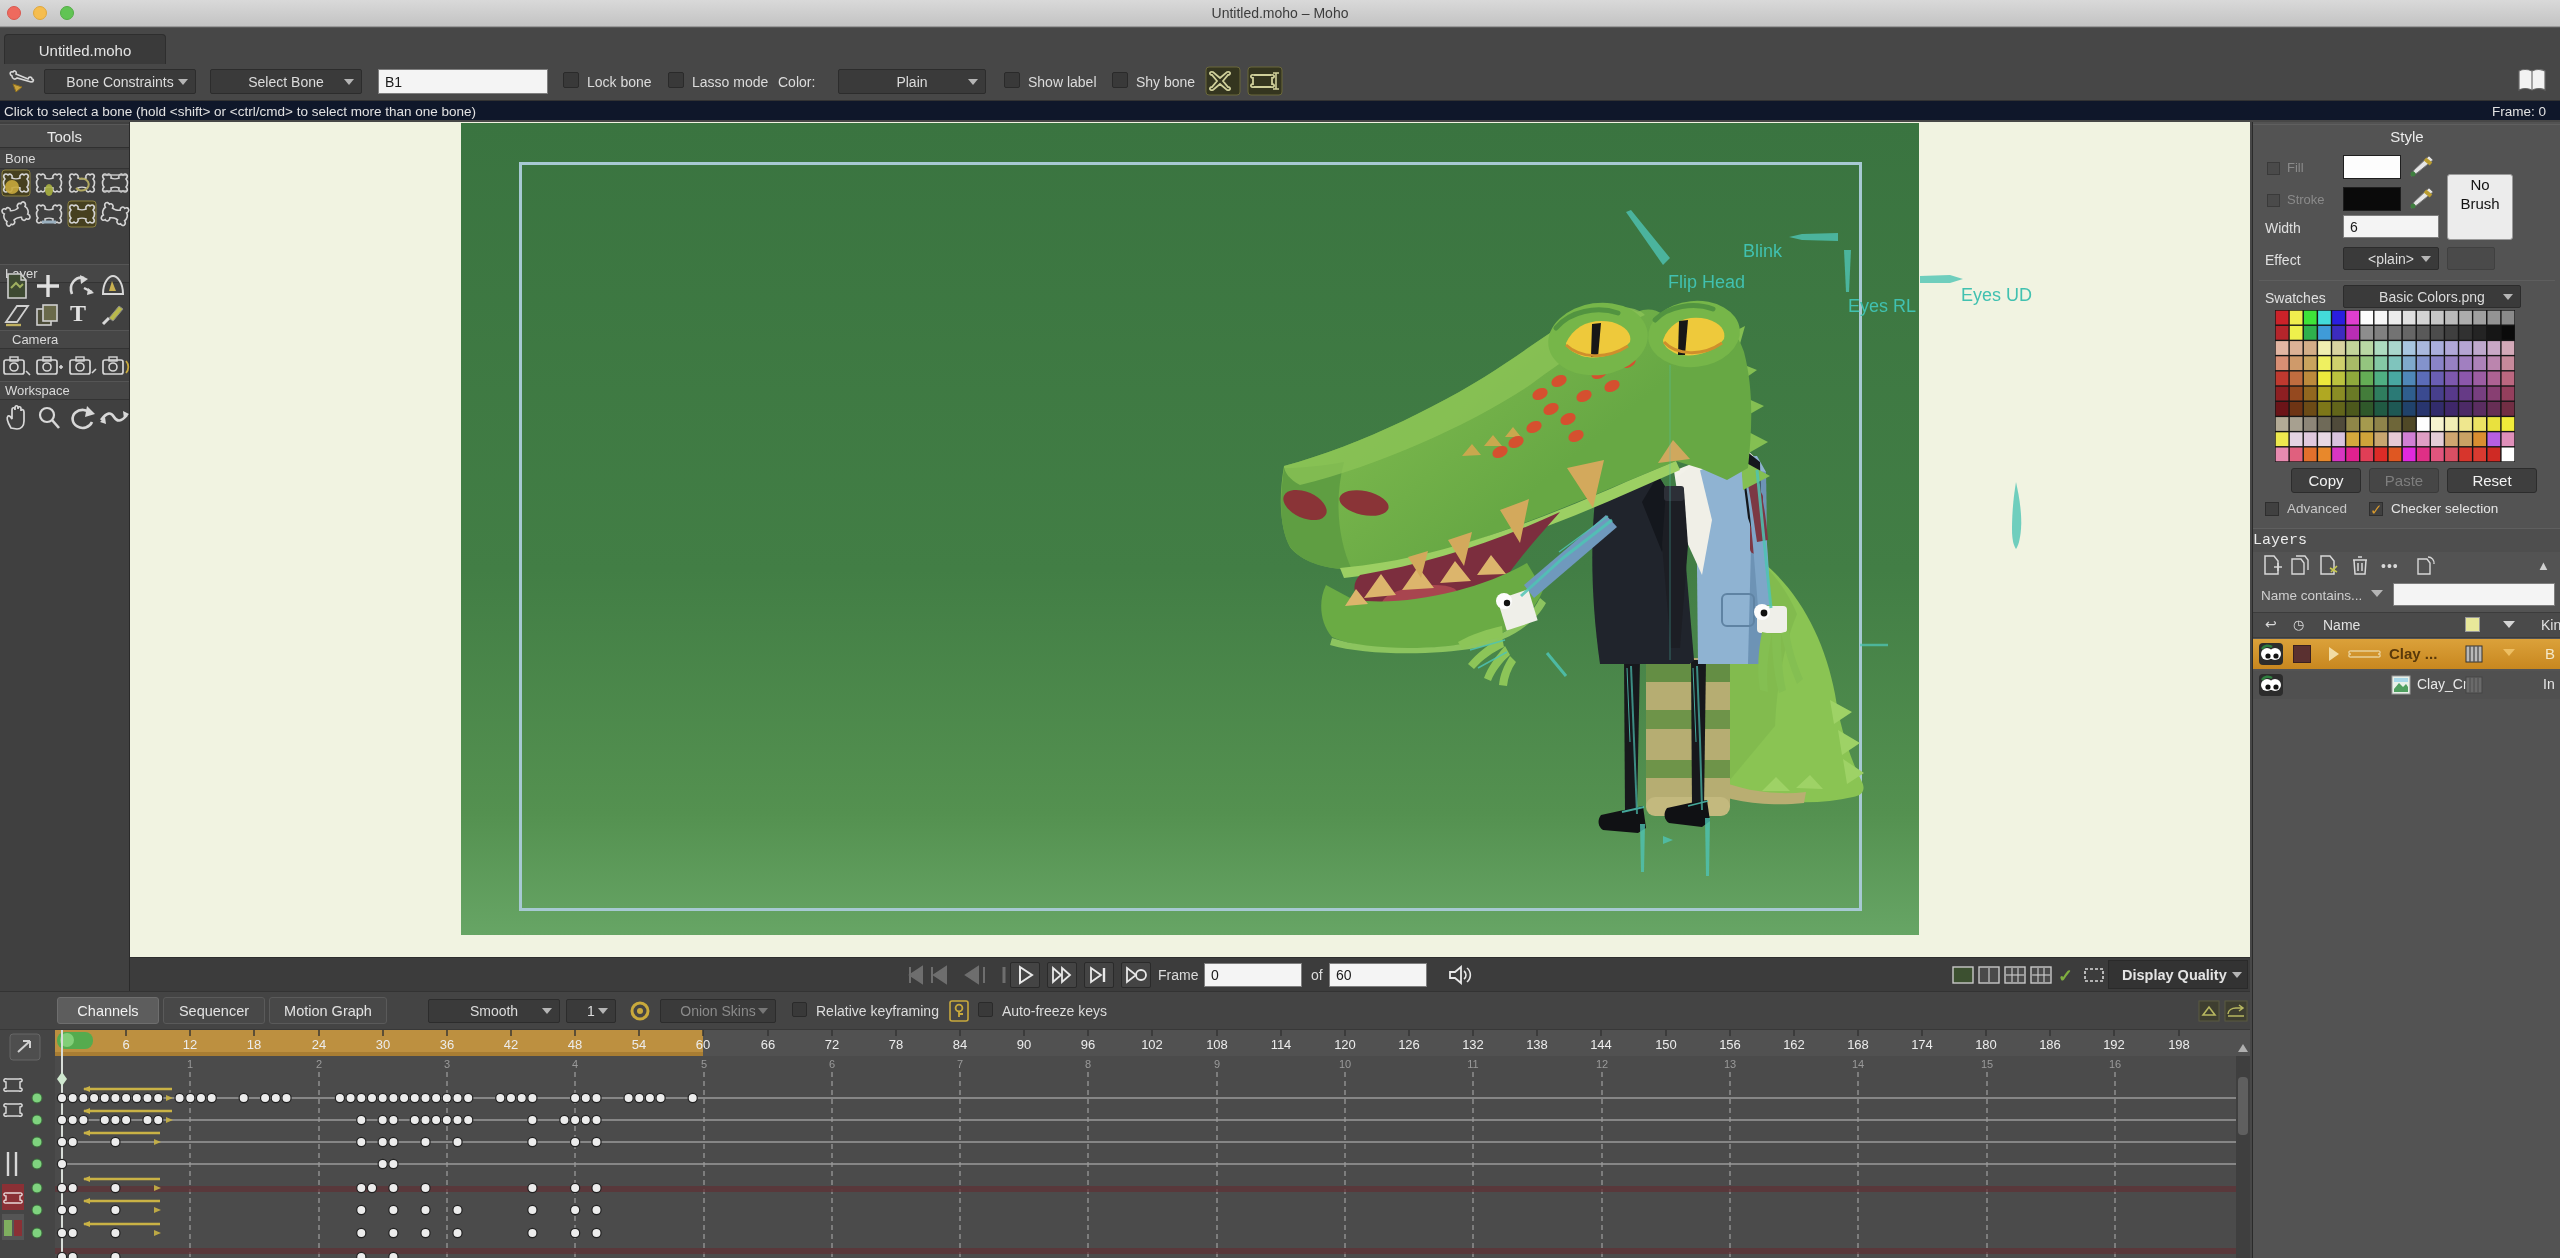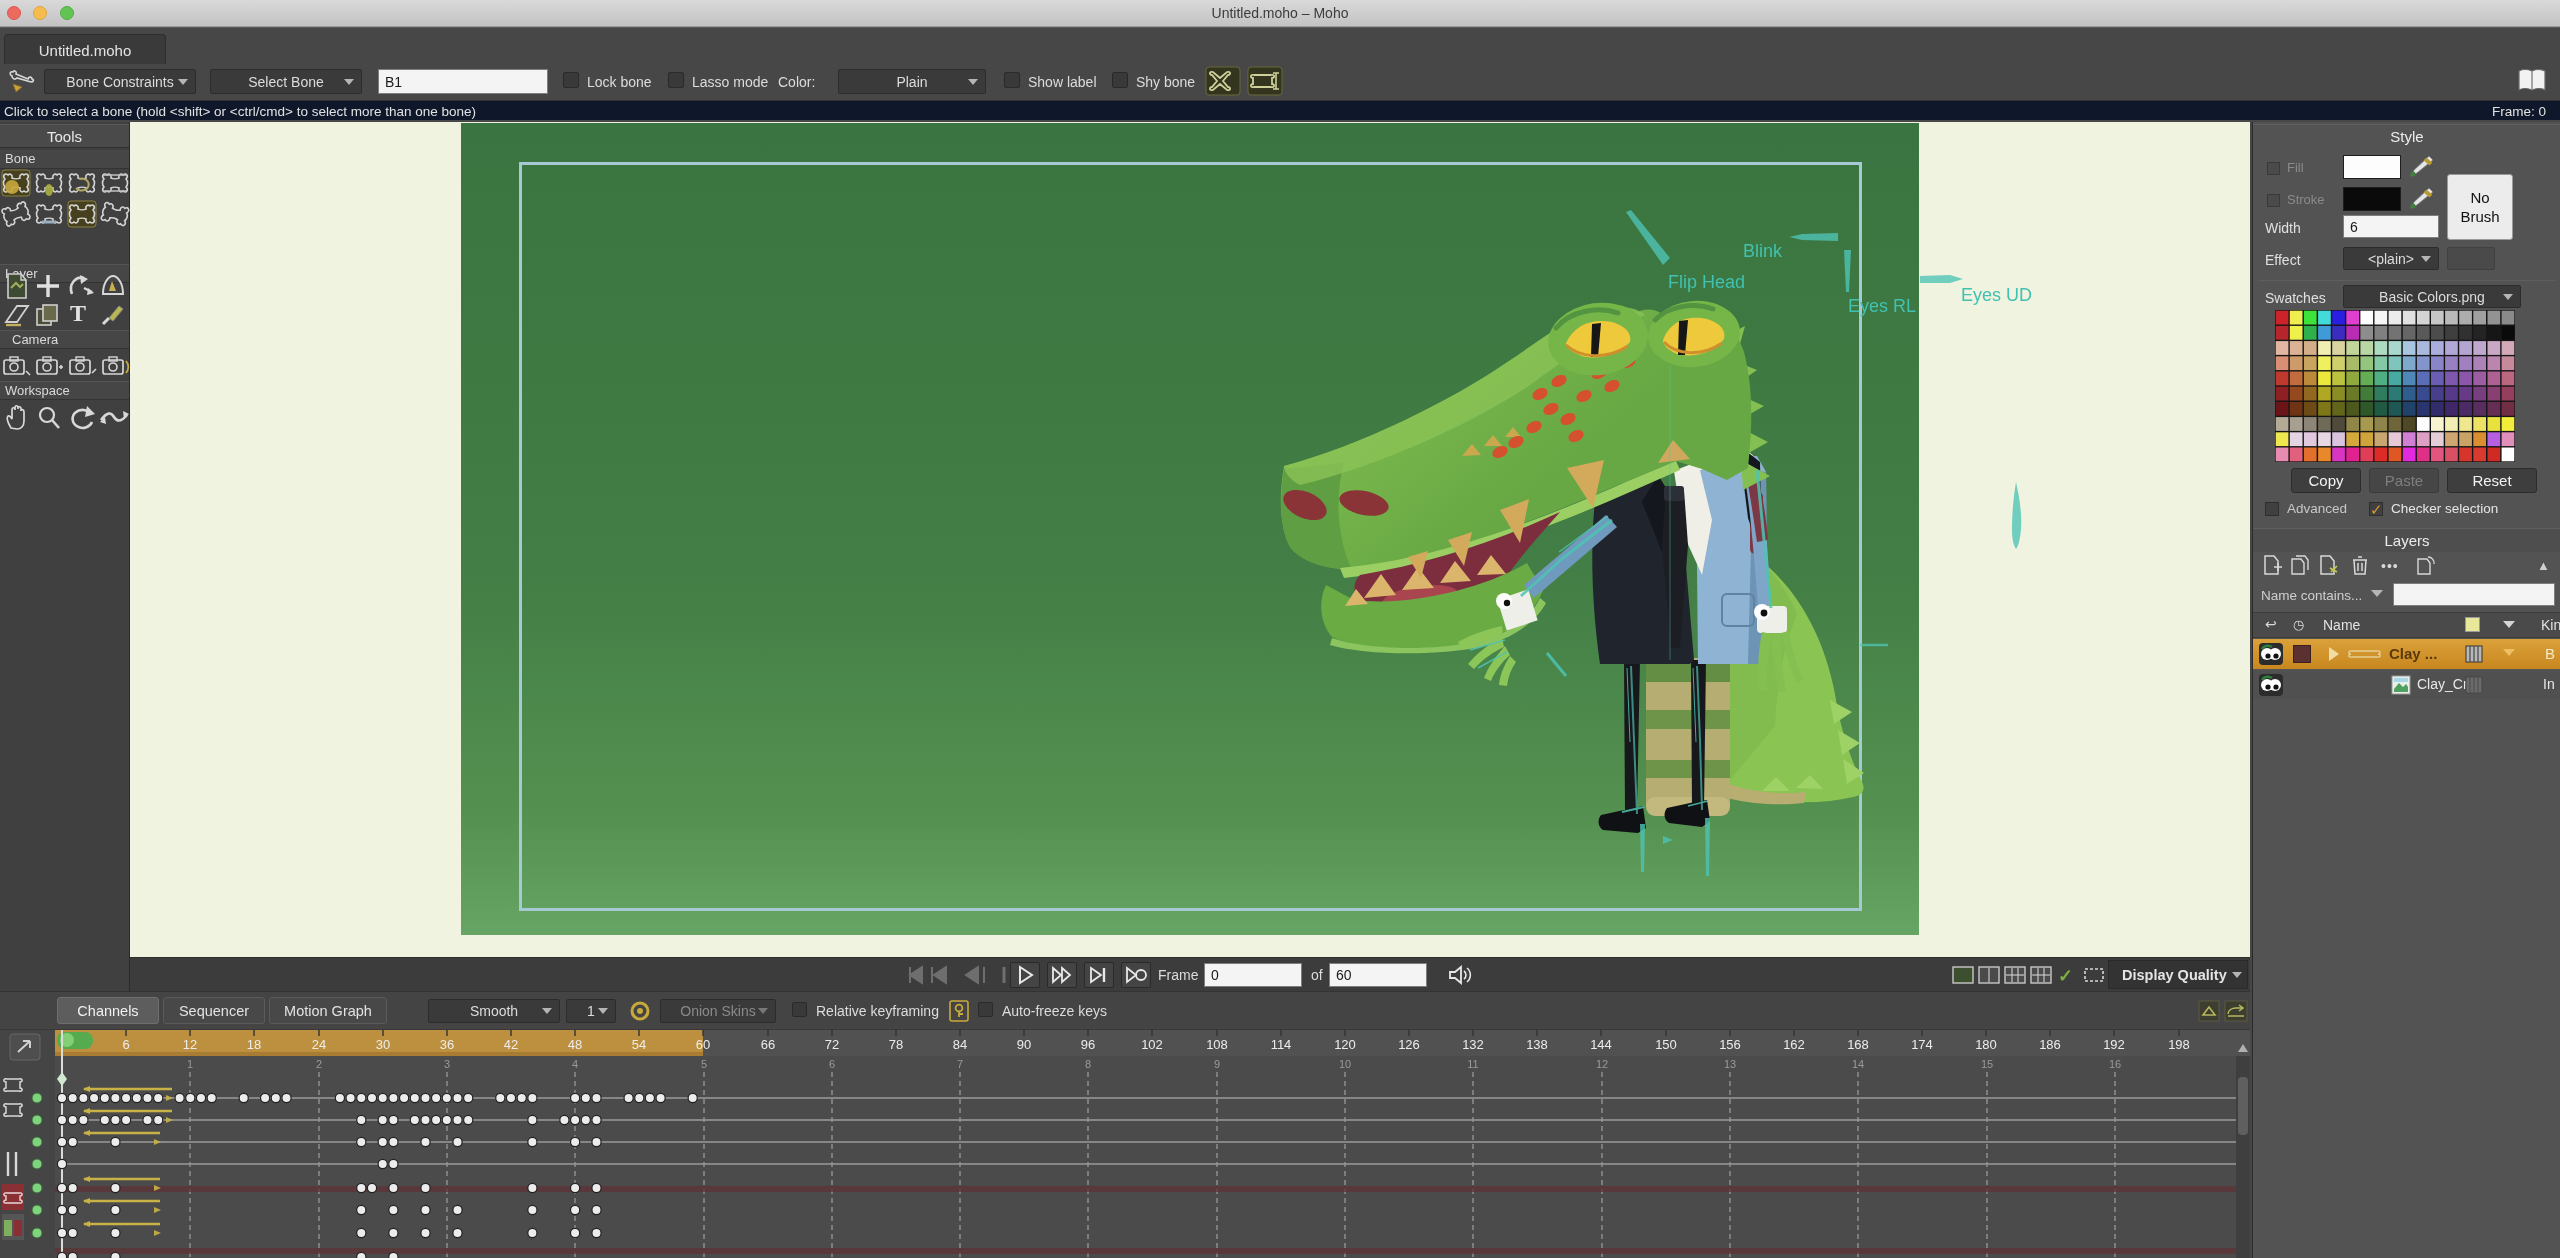--- a/index.html
+++ b/index.html
@@ -356,21 +356,21 @@
         <circle cx="8" cy="20" r="2.5" fill="#3f7f3f"></circle>
       </svg></div>
  <div class="ab" style="left:14px;top:72px;width:13px;height:13px;background:#4a4a4a;border:1px solid #3a3a3a;"></div>
  <div class="ab" style="left:34px;top:70px;color:#8a8a8a;font-size:13px;">Stroke</div>
  <div class="ab" style="left:90px;top:65px;width:58px;height:24px;background:#0a0a0a;border:1px solid #1e1e1e;"></div>
  <div class="ab" style="left:152px;top:64px;"><svg width="34" height="26" viewBox="0 0 34 26">
         <path d="M6 22 L12 19 L28 6 L24 2 L9 16 Z" fill="#e5e5e5" stroke="#777" stroke-width="1"></path>
         <path d="M20 5 L26 10" stroke="#b89b30" stroke-width="4"></path>
         <circle cx="8" cy="20" r="2.5" fill="#3f7f3f"></circle>
       </svg></div>
- <div class="ab" style="left:194px;top:52px;width:66px;height:66px;background:#ececec;border:1px solid #9a9a9a;border-radius:3px;color:#111;font-size:15px;text-align:center;line-height:19px;padding-top:13px;">No<br>Brush</div>
+ <div class="ab" style="left:194px;top:52px;width:66px;height:66px;background:#ececec;border:1px solid #9a9a9a;border-radius:3px;color:#111;font-size:15px;text-align:center;line-height:19px;">No<br>Brush</div>
  <div class="ab" style="left:12px;top:98px;color:#e0e0e0;font-size:14px;">Width</div>
  <div class="inp ab" style="left:90px;top:93px;width:96px;height:23px;">6</div>
  <div class="ab" style="left:12px;top:130px;color:#e0e0e0;font-size:14px;">Effect</div>
  <div class="dd ab" style="left:90px;top:125px;width:96px;height:23px;">&lt;plain&gt;<span class="car"></span></div>
  <div class="ab" style="left:194px;top:125px;width:48px;height:23px;background:#4a4a4a;border:1px solid #404040;border-radius:2px;"></div>
  <div class="ab" style="left:6px;top:158px;width:296px;height:1px;background:#424242;border-bottom:1px solid #5e5e5e;"></div>
  <div class="ab" style="left:12px;top:168px;color:#e0e0e0;font-size:14px;">Swatches</div>
  <div class="dd ab" style="left:90px;top:163px;width:178px;height:23px;">Basic Colors.png<span class="car"></span></div>
 <svg class="ab" style="left:22px;top:188px;" width="240" height="152" viewBox="0 0 240 152">
       <rect x="0" y="0" width="240" height="152" fill="#161616"></rect>
@@ -546,21 +546,21 @@
       <rect x="226.6" y="137.5" width="12.7" height="13.8" fill="#ffffff"></rect>
     </svg>
  <div class="ab" style="left:38px;top:346px;width:70px;height:25px;background:#3e3e3e;border:1px solid #2c2c2c;border-radius:3px;color:#f2f2f2;font-size:15px;text-align:center;line-height:24px;">Copy</div>
  <div class="ab" style="left:116px;top:346px;width:70px;height:25px;background:#464646;border:1px solid #3a3a3a;border-radius:3px;color:#7e7e7e;font-size:15px;text-align:center;line-height:24px;">Paste</div>
  <div class="ab" style="left:194px;top:346px;width:90px;height:25px;background:#3e3e3e;border:1px solid #2c2c2c;border-radius:3px;color:#f2f2f2;font-size:15px;text-align:center;line-height:24px;">Reset</div>
  <div class="ab" style="left:12px;top:380px;width:14px;height:14px;background:#404040;border:1px solid #2e2e2e;"></div>
  <div class="ab" style="left:34px;top:379px;color:#c8c8c8;font-size:13.5px;">Advanced</div>
  <div class="ab" style="left:116px;top:380px;width:14px;height:14px;background:#404040;border:1px solid #2e2e2e;color:#d99b2e;font-size:15px;line-height:13px;text-align:center;">✓</div>
  <div class="ab" style="left:138px;top:379px;color:#e6e6e6;font-size:13.5px;">Checker selection</div>
 
- <div class="ab" style="left:0;top:406px;width:308px;height:24px;text-align:center;color:#ececec;font-size:15px;line-height:23px;border-top:1px solid #5f5f5f;background:#4e4e4e;">Layers</div>
+ <div class="ab" style="left:0;top:406px;width:308px;height:24px;color:#ececec;font-size:15px;line-height:23px;border-top:1px solid #5f5f5f;background:#4e4e4e;font-family:Liberation Mono, monospace;">Layers</div>
  <svg class="ab" style="left:8px;top:432px;" width="22" height="22" viewBox="0 0 22 22">
       <path d="M4 2 L13 2 L17 7 L17 20 L4 20 Z" fill="none" stroke="#d8d8d8" stroke-width="1.5"></path>
       <path d="M13 13 L21 13 M17 9 L17 17" stroke="#d8d8d8" stroke-width="1.6"></path>
     </svg>
  <svg class="ab" style="left:36px;top:432px;" width="22" height="22" viewBox="0 0 22 22">
       <path d="M3 5 L12 5 L15 9 L15 20 L3 20 Z" fill="none" stroke="#d8d8d8" stroke-width="1.4"></path>
       <path d="M7 2 L16 2 L19 6 L19 16" fill="none" stroke="#d8d8d8" stroke-width="1.4"></path>
     </svg>
  <svg class="ab" style="left:64px;top:432px;" width="22" height="22" viewBox="0 0 22 22">
       <path d="M4 2 L13 2 L17 7 L17 20 L4 20 Z" fill="none" stroke="#d8d8d8" stroke-width="1.5"></path>

